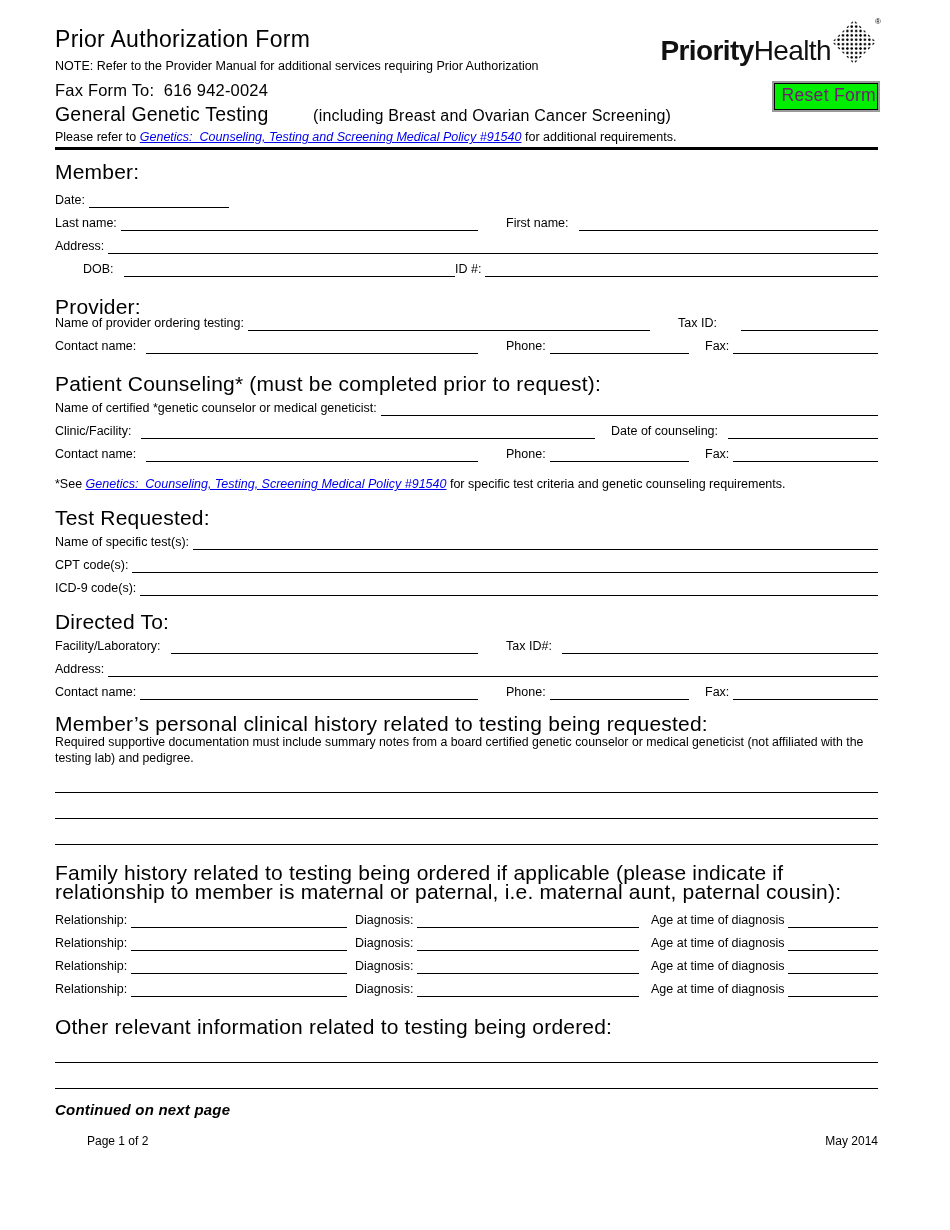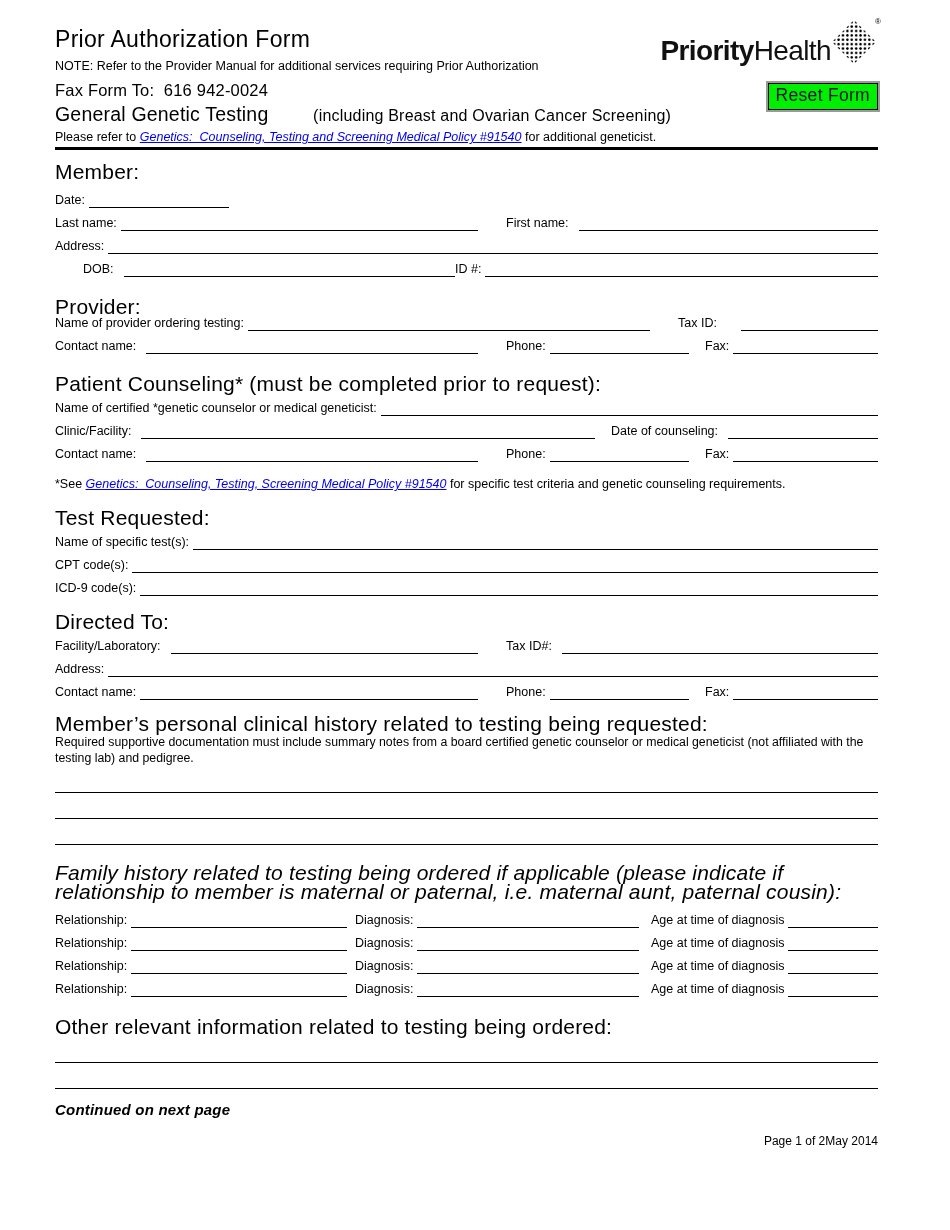--- a/index.html
+++ b/index.html
@@ -43,36 +43,36 @@
     width: 44px; height: 44px;
     background-image: radial-gradient(circle, #000 1.1px, transparent 1.35px);
     background-size: 4.4px 4.4px;
     clip-path: polygon(50% 0, 100% 50%, 50% 100%, 0 50%);
   }
   .reg { position: absolute; top: -3px; right: -5px; font-size: 8px; }
 
   
   .reset-btn {
     position: absolute; top: 83px; right: 72px;
-    font-family: inherit; font-size: 17.5px; color: #0f172a;
+    font-family: inherit; font-size: 17.5px; color: #701a75;
     background: var(--reset-bg);
     border: 1px solid #000;
     outline: 2px solid #9a9a9a;
-    padding: 1px 7px 3px 7px;
+    padding: 1px 1px 3px 7px;
     cursor: pointer;
     letter-spacing: 0.3px;
   }
 
   
   .section-head { font-size: 21px; font-weight: 400; letter-spacing: 0.2px; line-height: 19px; }
   .mt8  { margin-top: 8px; }
   .mt12 { margin-top: 12px; }
   .mt14 { margin-top: 14px; }
   .mt16 { margin-top: 16px; }
-  .mt18 { margin-top: 18px; font-style: italic; }
+  .mt18 { margin-top: 18px; }
   .mt20 { margin-top: 20px; }
 
   .row { display: flex; align-items: flex-end; font-size: 12.5px; line-height: 15px; }
   .row .lbl { white-space: pre; flex: 0 0 auto; }
   .line {
     border-bottom: 1px solid #000;
     height: 13px; flex: 1 1 auto; margin-left: 4px; min-width: 30px;
   }
   .line.w140 { flex: 0 0 140px; }
   .line.ml24 { margin-left: 24px; }
@@ -89,42 +89,42 @@
   .diag-cell { flex: 0 0 284px; margin-left: 8px; }
   .age-cell { flex: 1 1 auto; margin-left: 12px; }
 
   .para { font-size: 12.5px; line-height: 16px; }
   .desc { font-size: 12.3px; line-height: 15.5px; margin-top: 2px; }
   .free-line { border-bottom: 1px solid #000; height: 0; }
   .fl26 { margin-top: 26px; }
   .fl25 { margin-top: 25px; }
 
   .continued { font-size: 15px; font-weight: 700; font-style: italic; margin-top: 12px; letter-spacing: 0.2px; }
-  .footer-row { display: flex; justify-content: flex-end; font-size: 12px; margin-top: 16px; margin-left: 32px; }
+  .footer-row { display: flex; justify-content: space-between; font-size: 12px; margin-top: 16px; margin-left: 32px; }
 </style>
 </head>
 <body>
 
 <div class="page">
 
   <div class="logo">
     <div class="logo-text"><b>Priority</b><span>Health</span></div>
     <div class="logo-icon-wrap">
       <div class="logo-icon"></div>
       <span class="reg">®</span>
     </div>
   </div>
 
   <button class="reset-btn">Reset Form</button>
 
   <div class="title">Prior Authorization Form</div>
   <div class="note">NOTE: Refer to the Provider Manual for additional services requiring Prior Authorization</div>
   <div class="fax pre">Fax Form To:  616 942-0024</div>
   <div class="subtitle"><span>General Genetic Testing</span><span class="paren"> (including Breast and Ovarian Cancer Screening)</span></div>
-  <div class="refer"><span>Please refer to </span><a class="policy-link pre" href="#">Genetics:  Counseling, Testing and Screening Medical Policy #91540</a><span> for additional geneticist.</span></div>
+  <div class="refer"><span>Please refer to </span><a class="policy-link pre" href="#">Genetics:  Counseling, Testing and Screening Medical Policy #91540</a><span> for additional requirements.</span></div>
   <div class="rule"></div>
 
   <div class="section-head mt12">Member:</div>
   <div class="row mt12">
     <span class="lbl">Date:</span>
     <span class="line w140"></span>
   </div>
   <div class="row mt8">
     <div class="cell c423">
       <span class="lbl">Last name:</span>

